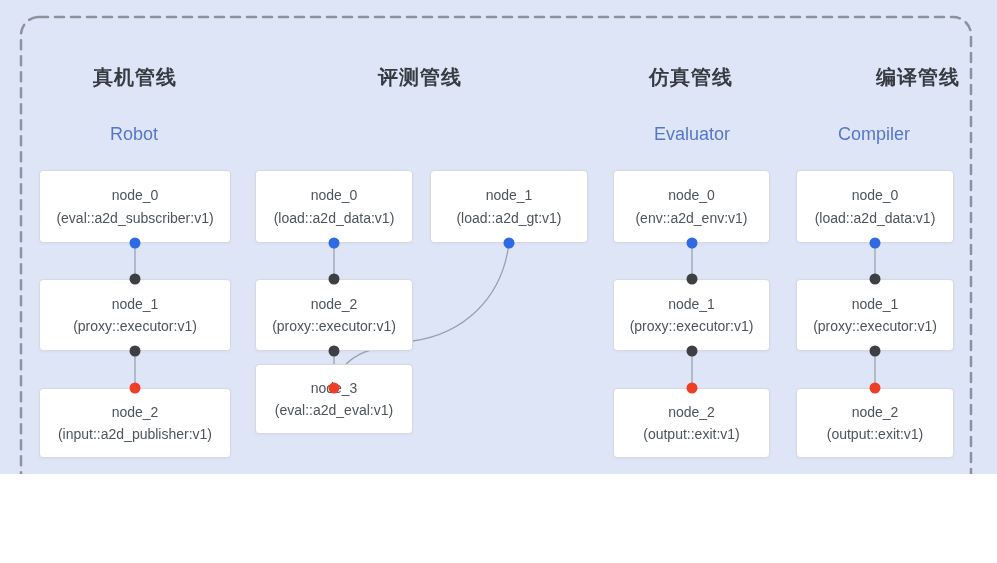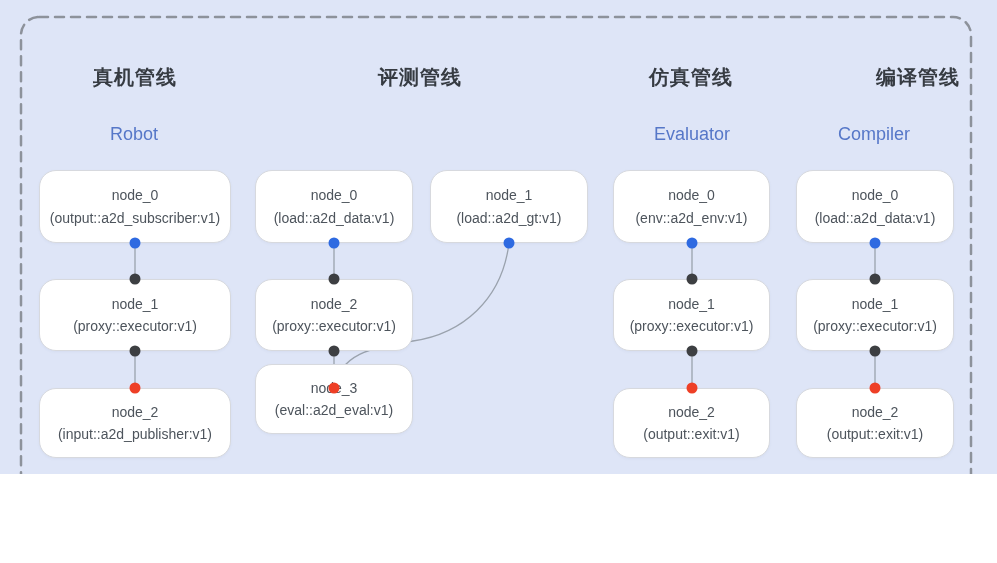--- a/index.html
+++ b/index.html
@@ -47,21 +47,21 @@
     position:absolute;top:124px;
     transform:translateX(-50%);
     font-size:18px;font-weight:400;
     color:var(--title-en,#5677c8);
     white-space:nowrap;z-index:2;
   }
   .node{
     position:absolute;
     background:var(--box-bg,#ffffff);
     border:1px solid var(--box-border,#d7d9de);
-    border-radius:17px;
+    border-radius:4px;
     box-sizing:border-box;
     display:flex;flex-direction:column;
     align-items:center;justify-content:center;
     gap:2px;
     box-shadow:0 1px 3px rgba(60,80,120,.05);
     z-index:2;
   }
   .node .nname,.node .ntype{
     font-size:14px;line-height:1.45;
     color:var(--text,#4d545c);
@@ -104,21 +104,21 @@
   <div class="title-zh" style="left:135px">真机管线</div>
   <div class="title-en" style="left:134px">Robot</div>
   <div class="title-zh" style="left:420px">评测管线</div>
   <div class="title-zh" style="left:691px">仿真管线</div>
   <div class="title-en" style="left:692px">Evaluator</div>
   <div class="title-zh" style="left:918px">编译管线</div>
   <div class="title-en" style="left:874px">Compiler</div>
 
   <div class="node" style="left:39px;top:170px;width:192px;height:73px">
     <div class="nname">node_0</div>
-    <div class="ntype">(output::a2d_subscriber:v1)</div>
+    <div class="ntype">(eval::a2d_subscriber:v1)</div>
   </div>
   <div class="node" style="left:39px;top:279px;width:192px;height:72px">
     <div class="nname">node_1</div>
     <div class="ntype">(proxy::executor:v1)</div>
   </div>
   <div class="node" style="left:39px;top:388px;width:192px;height:70px">
     <div class="nname">node_2</div>
     <div class="ntype">(input::a2d_publisher:v1)</div>
   </div>
 

